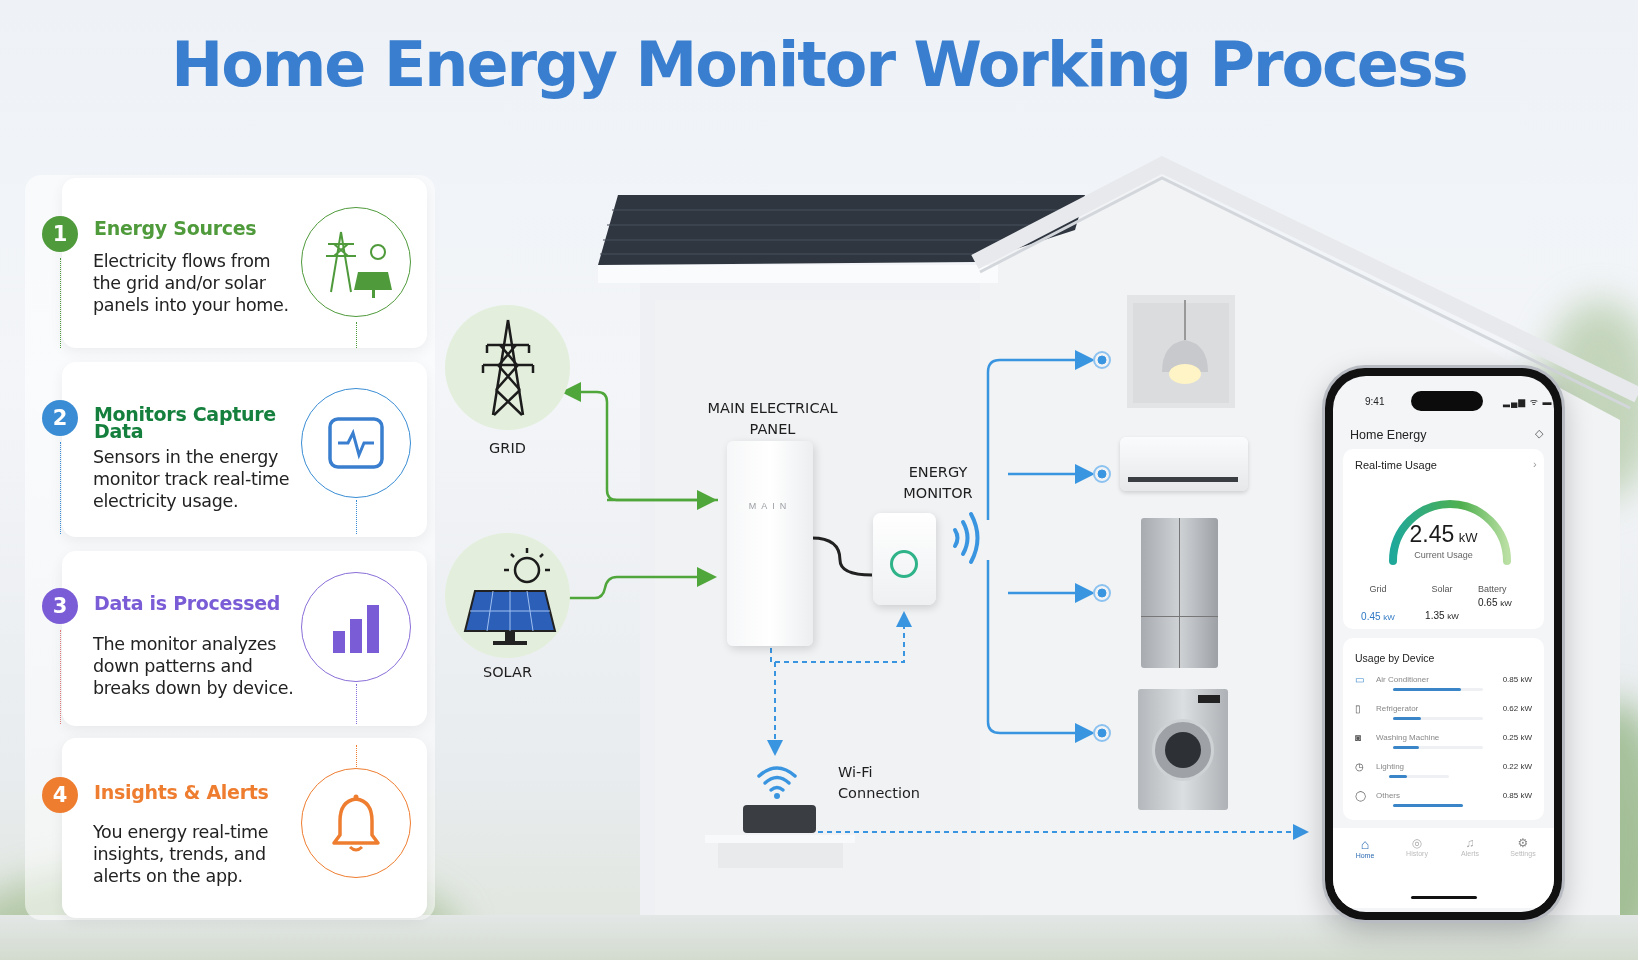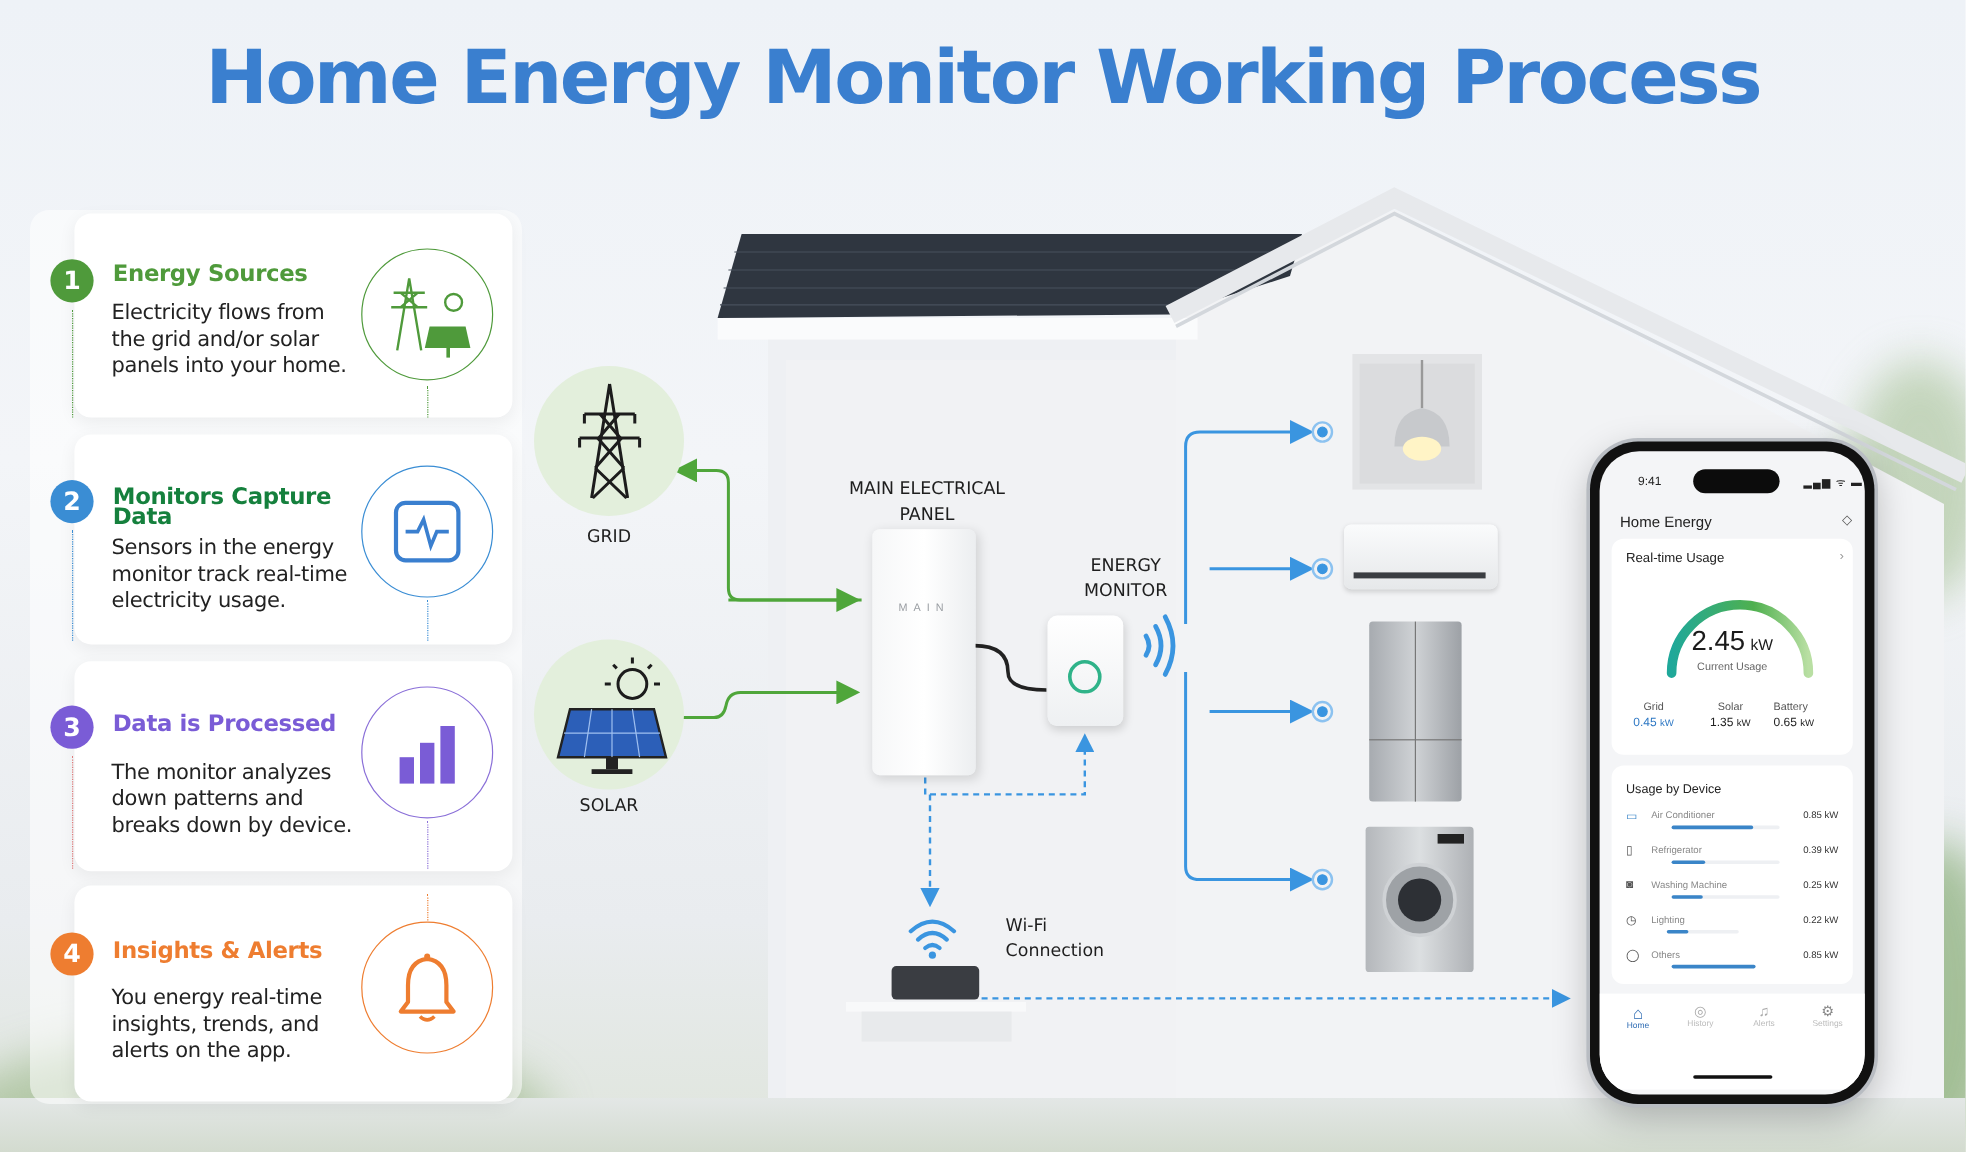--- a/index.html
+++ b/index.html
@@ -305,46 +305,46 @@
           </defs>
         <path d="M8,76 A57,57 0 0 1 122,76" fill="none" stroke="url(#gg)" stroke-width="8" stroke-linecap="round"></path>
       </svg>
       <div class="ph" style="left:0;width:100%;top:72px;text-align:center">
         <span style="font-size:23px;color:#1b1b1b">2.45</span>
         <span style="font-size:13px;color:#1b1b1b">kW</span>
       </div>
       <div class="ph" style="left:0;width:100%;top:101px;text-align:center;font-size:9px;color:#666">Current Usage</div>
       <div class="ph" style="left:6px;top:135px;width:58px;text-align:center">
         <div style="font-size:9px;color:#555">Grid</div>
-        <div style="font-size:10px;color:#2e78c4;margin-top:3px"><span>0.45</span> <span style="font-size:8px">kW</span></div>
+        <div style="font-size:10px;color:#2e78c4;margin-top:17px"><span>0.45</span> <span style="font-size:8px">kW</span></div>
       </div>
       <div class="ph" style="left:70px;top:135px;width:58px;text-align:center">
         <div style="font-size:9px;color:#555">Solar</div>
-        <div style="font-size:10px;color:#222;margin-top:3px"><span>1.35</span> <span style="font-size:8px">kW</span></div>
+        <div style="font-size:10px;color:#222;margin-top:16px"><span>1.35</span> <span style="font-size:8px">kW</span></div>
       </div>
       <div class="ph" style="left:135px;top:135px;width:58px;text-align:left">
         <div style="font-size:9px;color:#555">Battery</div>
         <div style="font-size:10px;color:#222;margin-top:3px"><span>0.65</span> <span style="font-size:8px">kW</span></div>
       </div>
     </div>
 
     <div class="pcard" style="top:262px;height:182px">
       <div class="ph" style="left:12px;top:14px;font-size:10.5px;color:#222">Usage by Device</div>
 
       <div class="abs" style="left:0;top:36px;width:100%;height:28px">
         <div class="ph" style="left:12px;top:0;font-size:10px;color:#3a85c8">▭</div>
         <div class="ph" style="left:33px;top:1px;font-size:8px;color:#888">Air Conditioner</div>
         <div class="ph" style="right:12px;top:1px;font-size:8px;color:#333">0.85 kW</div>
         <div class="bar-track" style="left:50px;top:14px;width:90px"></div>
           <div class="bar" style="left:50px;top:14px;width:68px"></div>
       </div>
       <div class="abs" style="left:0;top:65px;width:100%;height:28px">
         <div class="ph" style="left:12px;top:0;font-size:10px;color:#555">▯</div>
         <div class="ph" style="left:33px;top:1px;font-size:8px;color:#888">Refrigerator</div>
-        <div class="ph" style="right:12px;top:1px;font-size:8px;color:#333">0.39 kW</div>
+        <div class="ph" style="right:12px;top:1px;font-size:8px;color:#333">0.62 kW</div>
         <div class="bar-track" style="left:50px;top:14px;width:90px"></div>
           <div class="bar" style="left:50px;top:14px;width:28px"></div>
       </div>
       <div class="abs" style="left:0;top:94px;width:100%;height:28px">
         <div class="ph" style="left:12px;top:0;font-size:10px;color:#555">◙</div>
         <div class="ph" style="left:33px;top:1px;font-size:8px;color:#888">Washing Machine</div>
         <div class="ph" style="right:12px;top:1px;font-size:8px;color:#333">0.25 kW</div>
         <div class="bar-track" style="left:50px;top:14px;width:90px"></div>
           <div class="bar" style="left:50px;top:14px;width:26px"></div>
       </div>

